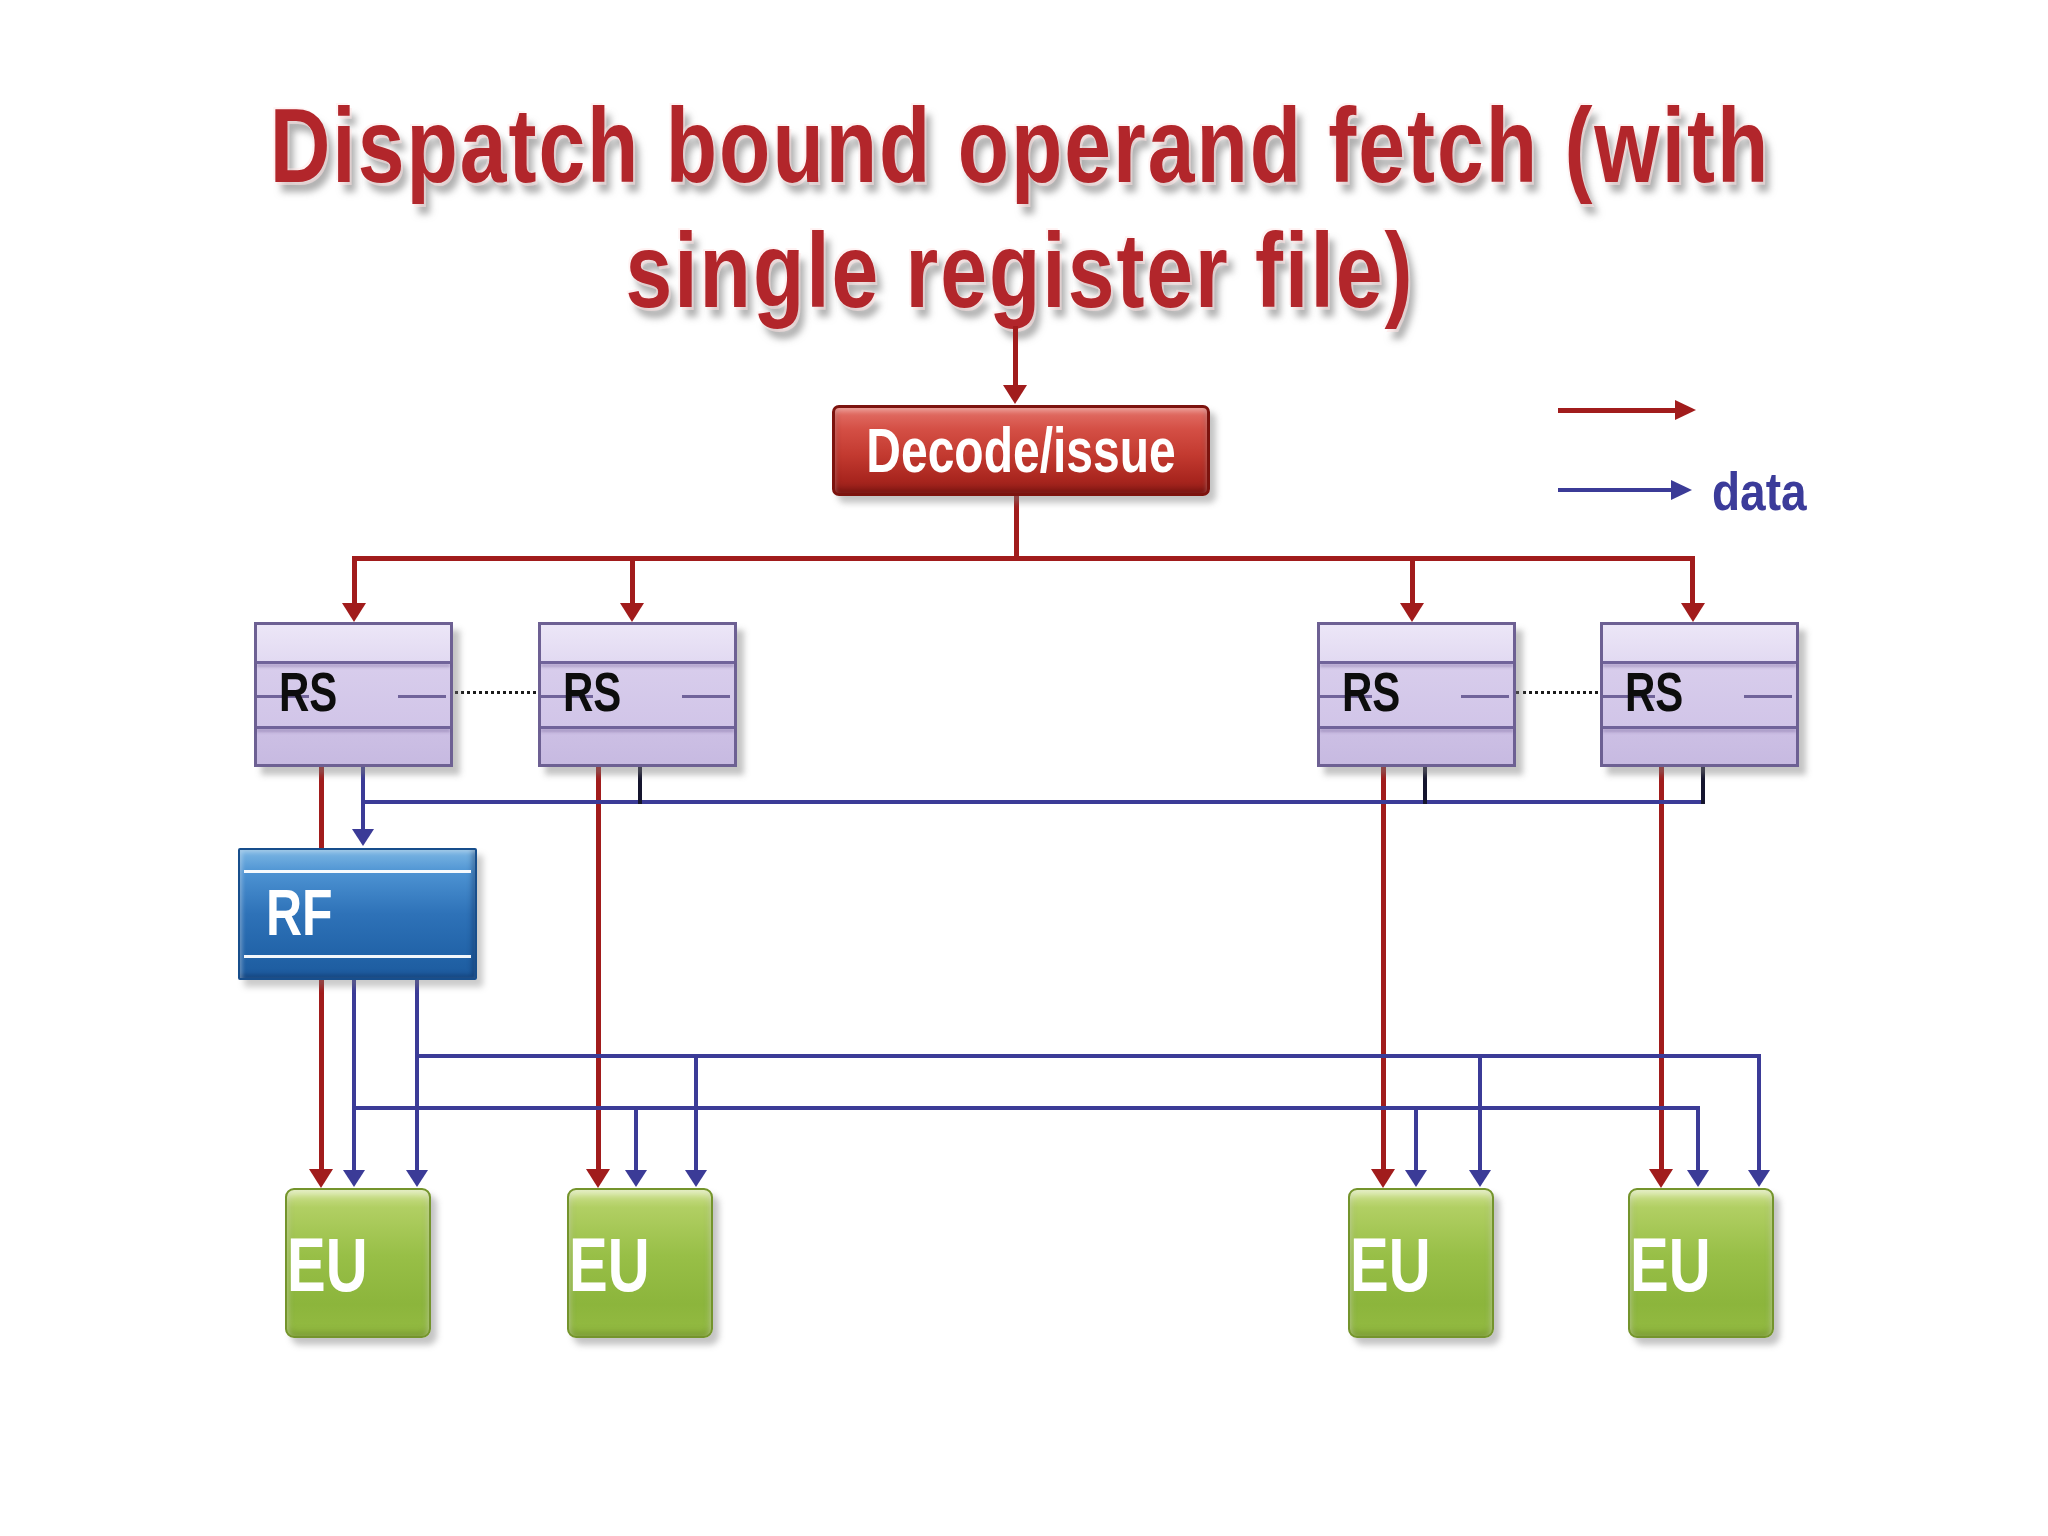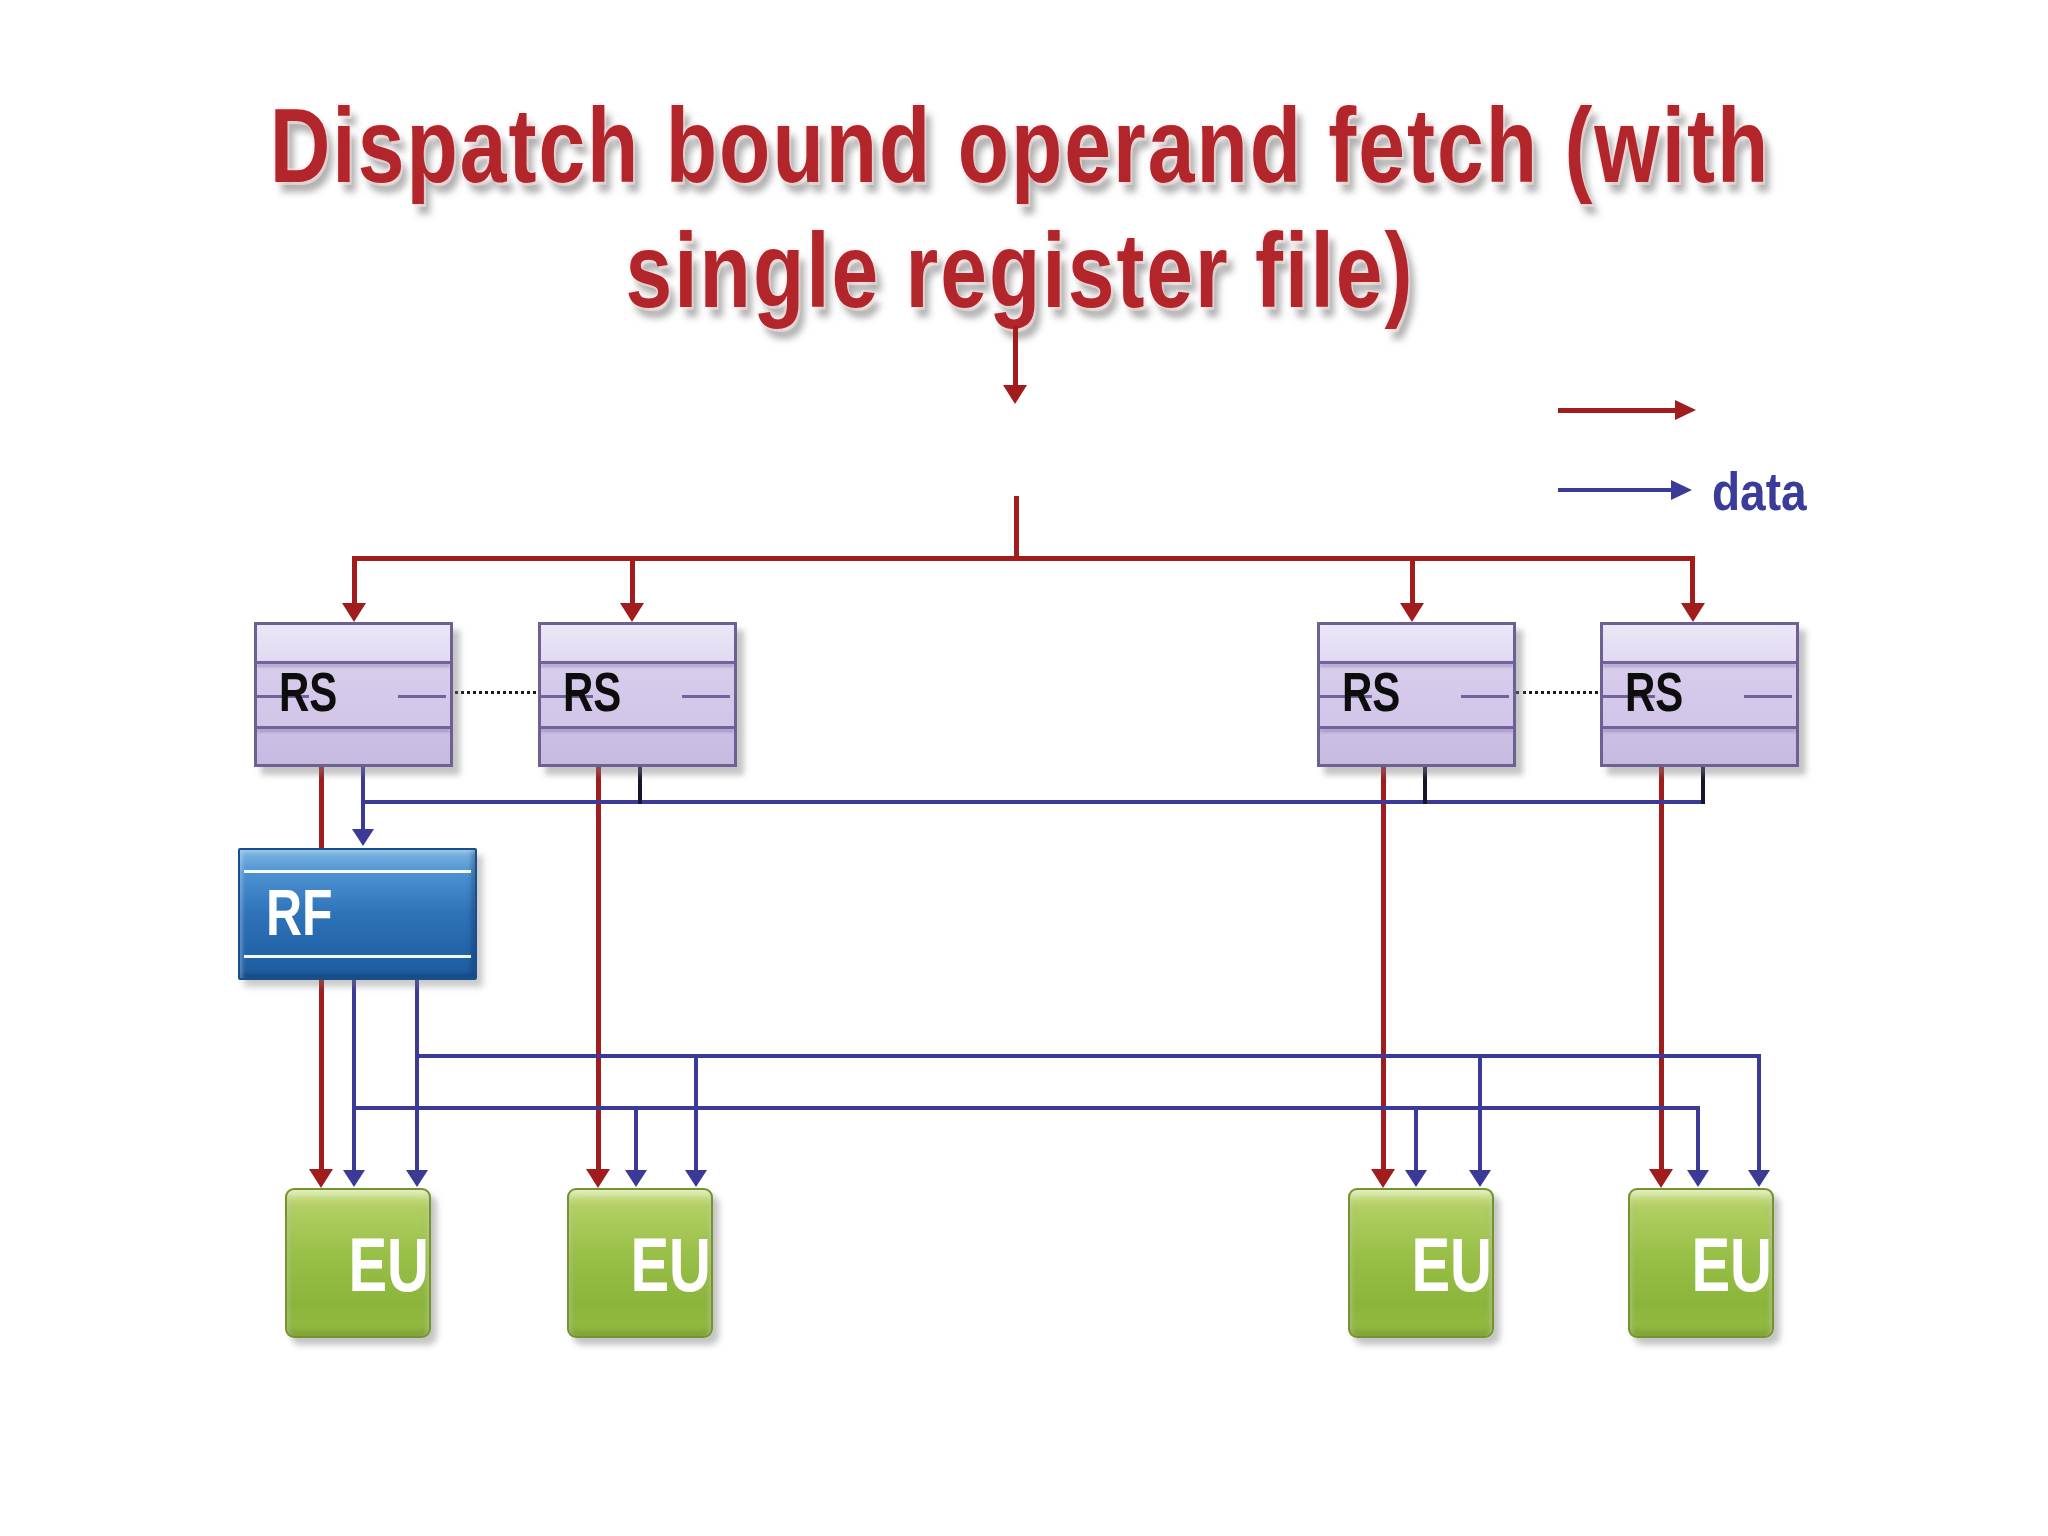--- a/index.html
+++ b/index.html
@@ -63,21 +63,21 @@
     color:#ffffff; font-weight:bold; font-size:50px; z-index:4;
   }
   .rf .stripe{position:absolute; left:4px; right:4px; height:3px; background:rgba(255,255,255,.95);}
   .rf .s1{top:20px;} .rf .s2{bottom:20px;}
   .rf .lbl{position:absolute; left:26px; top:50%; transform:translateY(-52%) scaleY(1.28);}
   .eu{
     width:146px; height:150px; top:1188px;
     background:linear-gradient(180deg,#d0e292 0%,#b1cf63 12%,#98bf47 45%,#8cb53c 78%,#94bb42 100%);
     border:2px solid #74942c; border-radius:9px;
     box-shadow:6px 7px 6px rgba(125,125,125,.45), inset 0 4px 7px rgba(255,255,255,.55), inset 0 -4px 7px rgba(60,80,10,.3);
-    display:flex; align-items:center; justify-content:flex-end;
+    display:flex; align-items:center; justify-content:flex-start;
     color:#ffffff; font-weight:bold; font-size:58px;
   }
   .stretch{display:inline-block; transform:scaleY(1.32);}
   
   .leg-label{position:absolute; font-weight:bold; font-size:46px; z-index:2;}
   .leg-label span{display:inline-block; transform:scaleY(1.18);}
   .leg-instruction{left:1710px; top:385px; color:#9c1a1f;}
   .leg-data{left:1712px; top:464px; color:#3b3b9a;}
 </style>
 </head>
@@ -140,20 +140,23 @@
   <div class="ah down blue" style="left:1469px; top:1170px;"></div>
 
   <div class="vl blue" style="left:1696px; top:1106px; height:66px;"></div>
   <div class="ah down blue" style="left:1687px; top:1170px;"></div>
   <div class="vl blue" style="left:1757px; top:1054px; height:118px;"></div>
   <div class="ah down blue" style="left:1748px; top:1170px;"></div>
 
   <div class="dotted" style="left:455px; top:691px; width:81px;"></div>
   <div class="dotted" style="left:1516px; top:691px; width:82px;"></div>
 
+  <div class="box decode">
+    <span class="stretch">Decode/issue</span>
+  </div>
 
   <div class="box rs" style="left:254px;">
     <div class="div1"></div>
     <div class="div2"></div>
     <div class="midl"></div>
     <div class="midr"></div>
     <span class="lbl">RS</span>
   </div>
   <div class="box rs" style="left:538px;">
     <div class="div1"></div>

